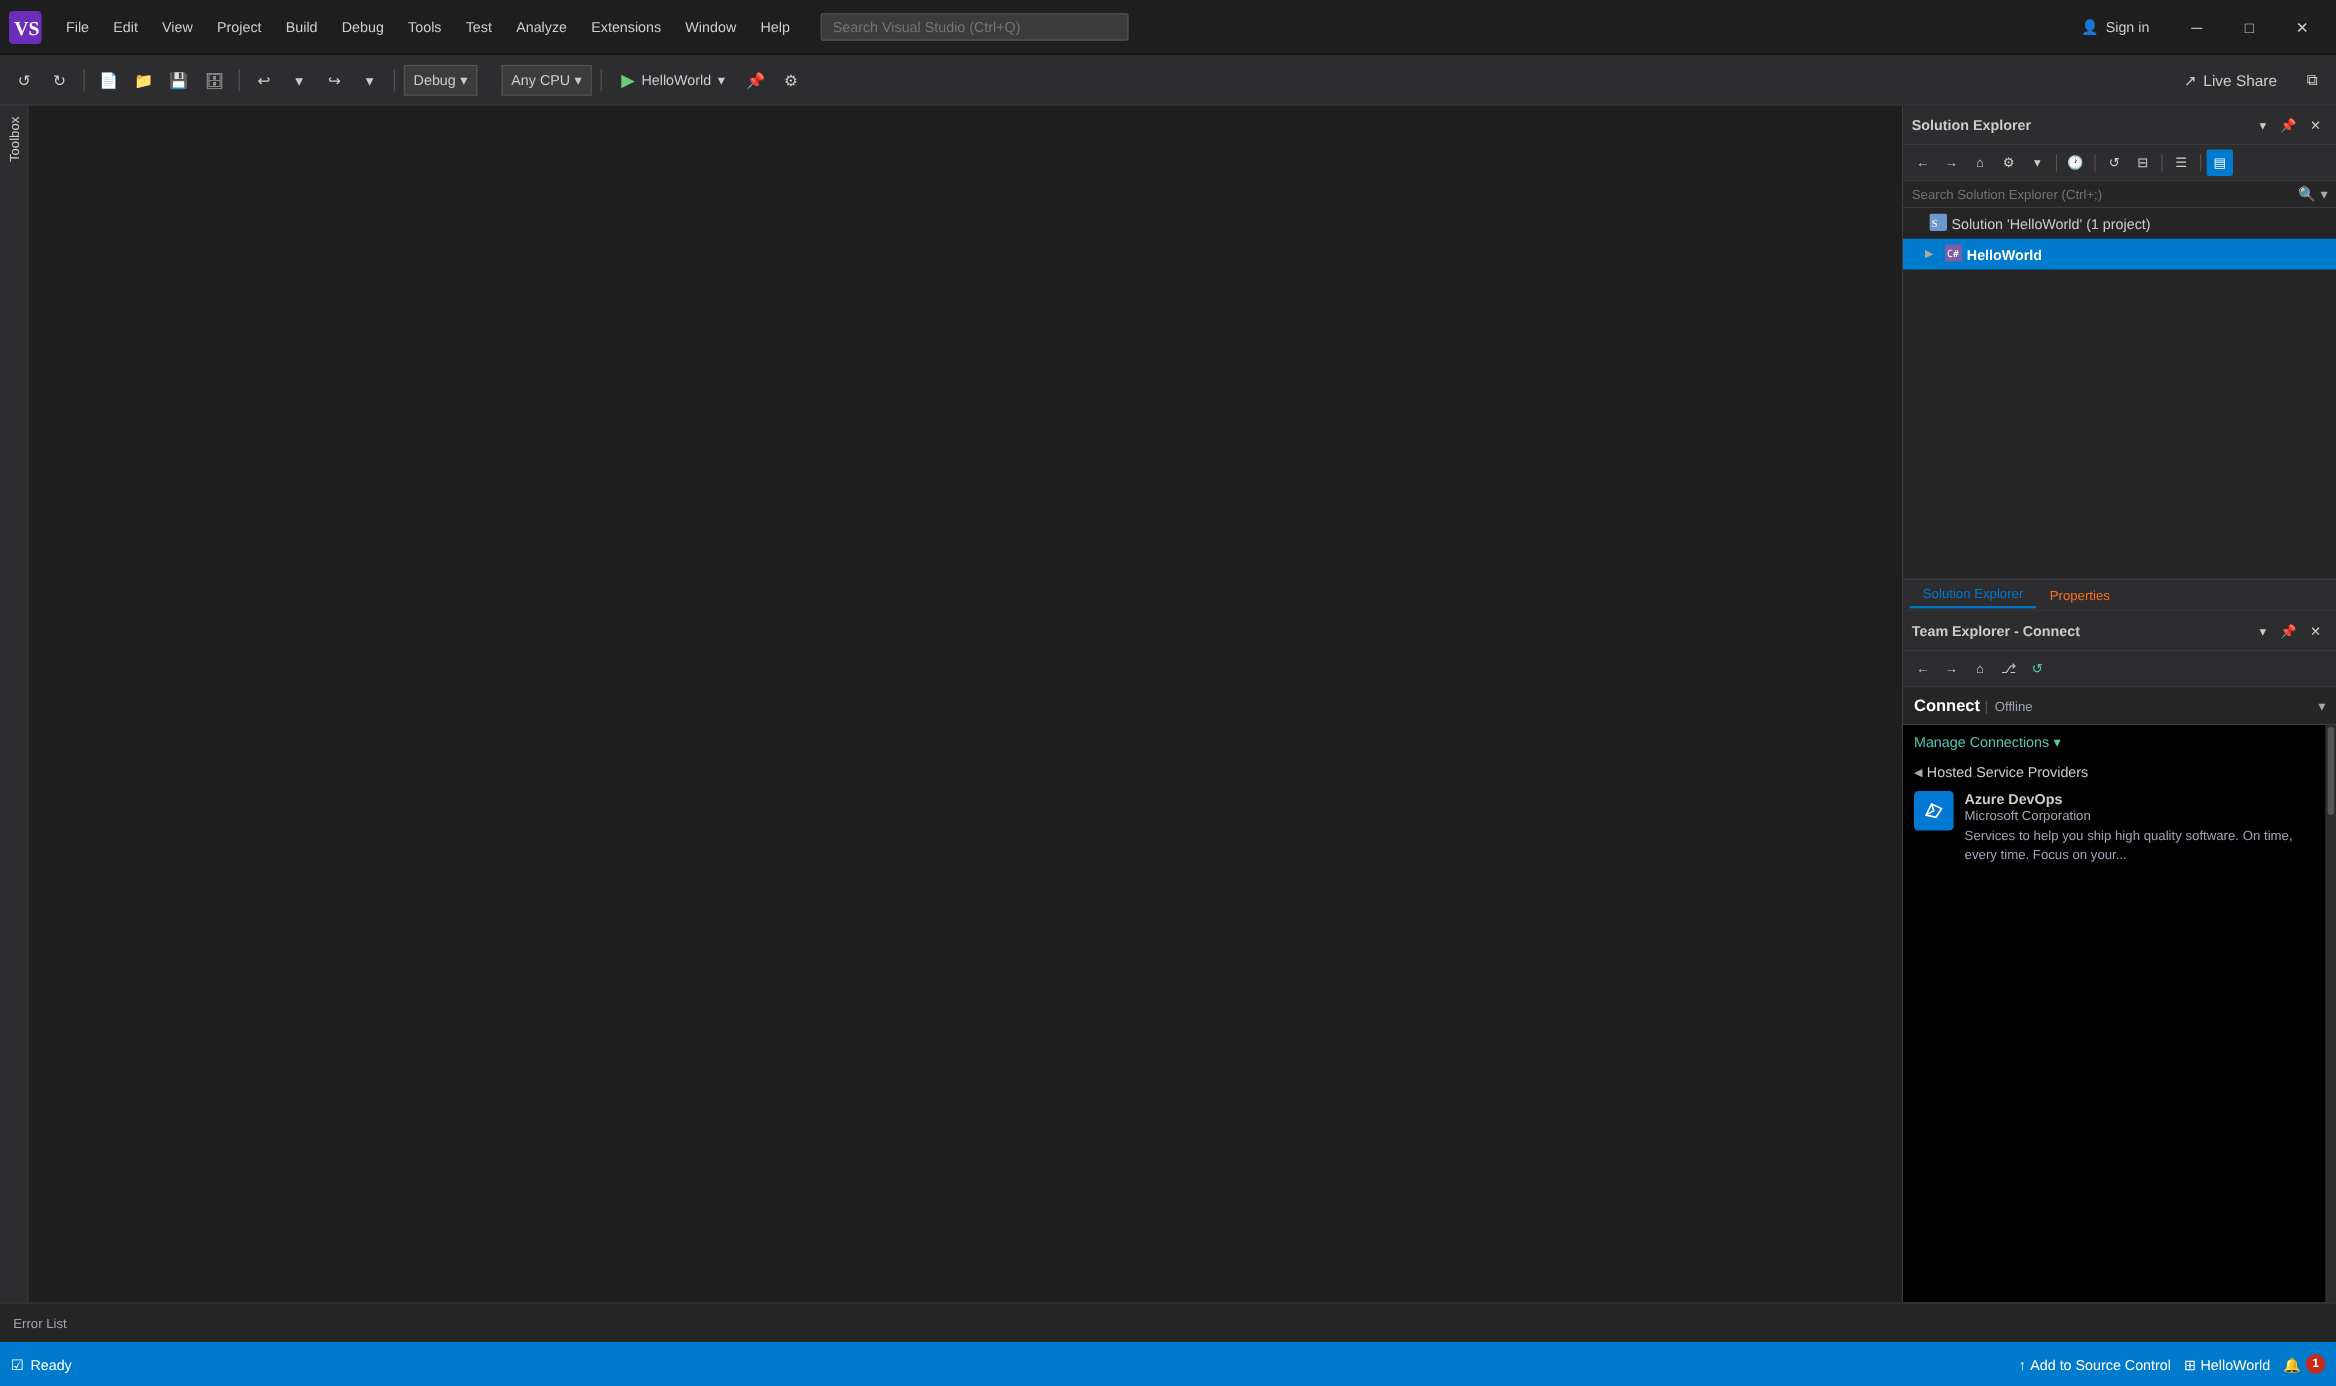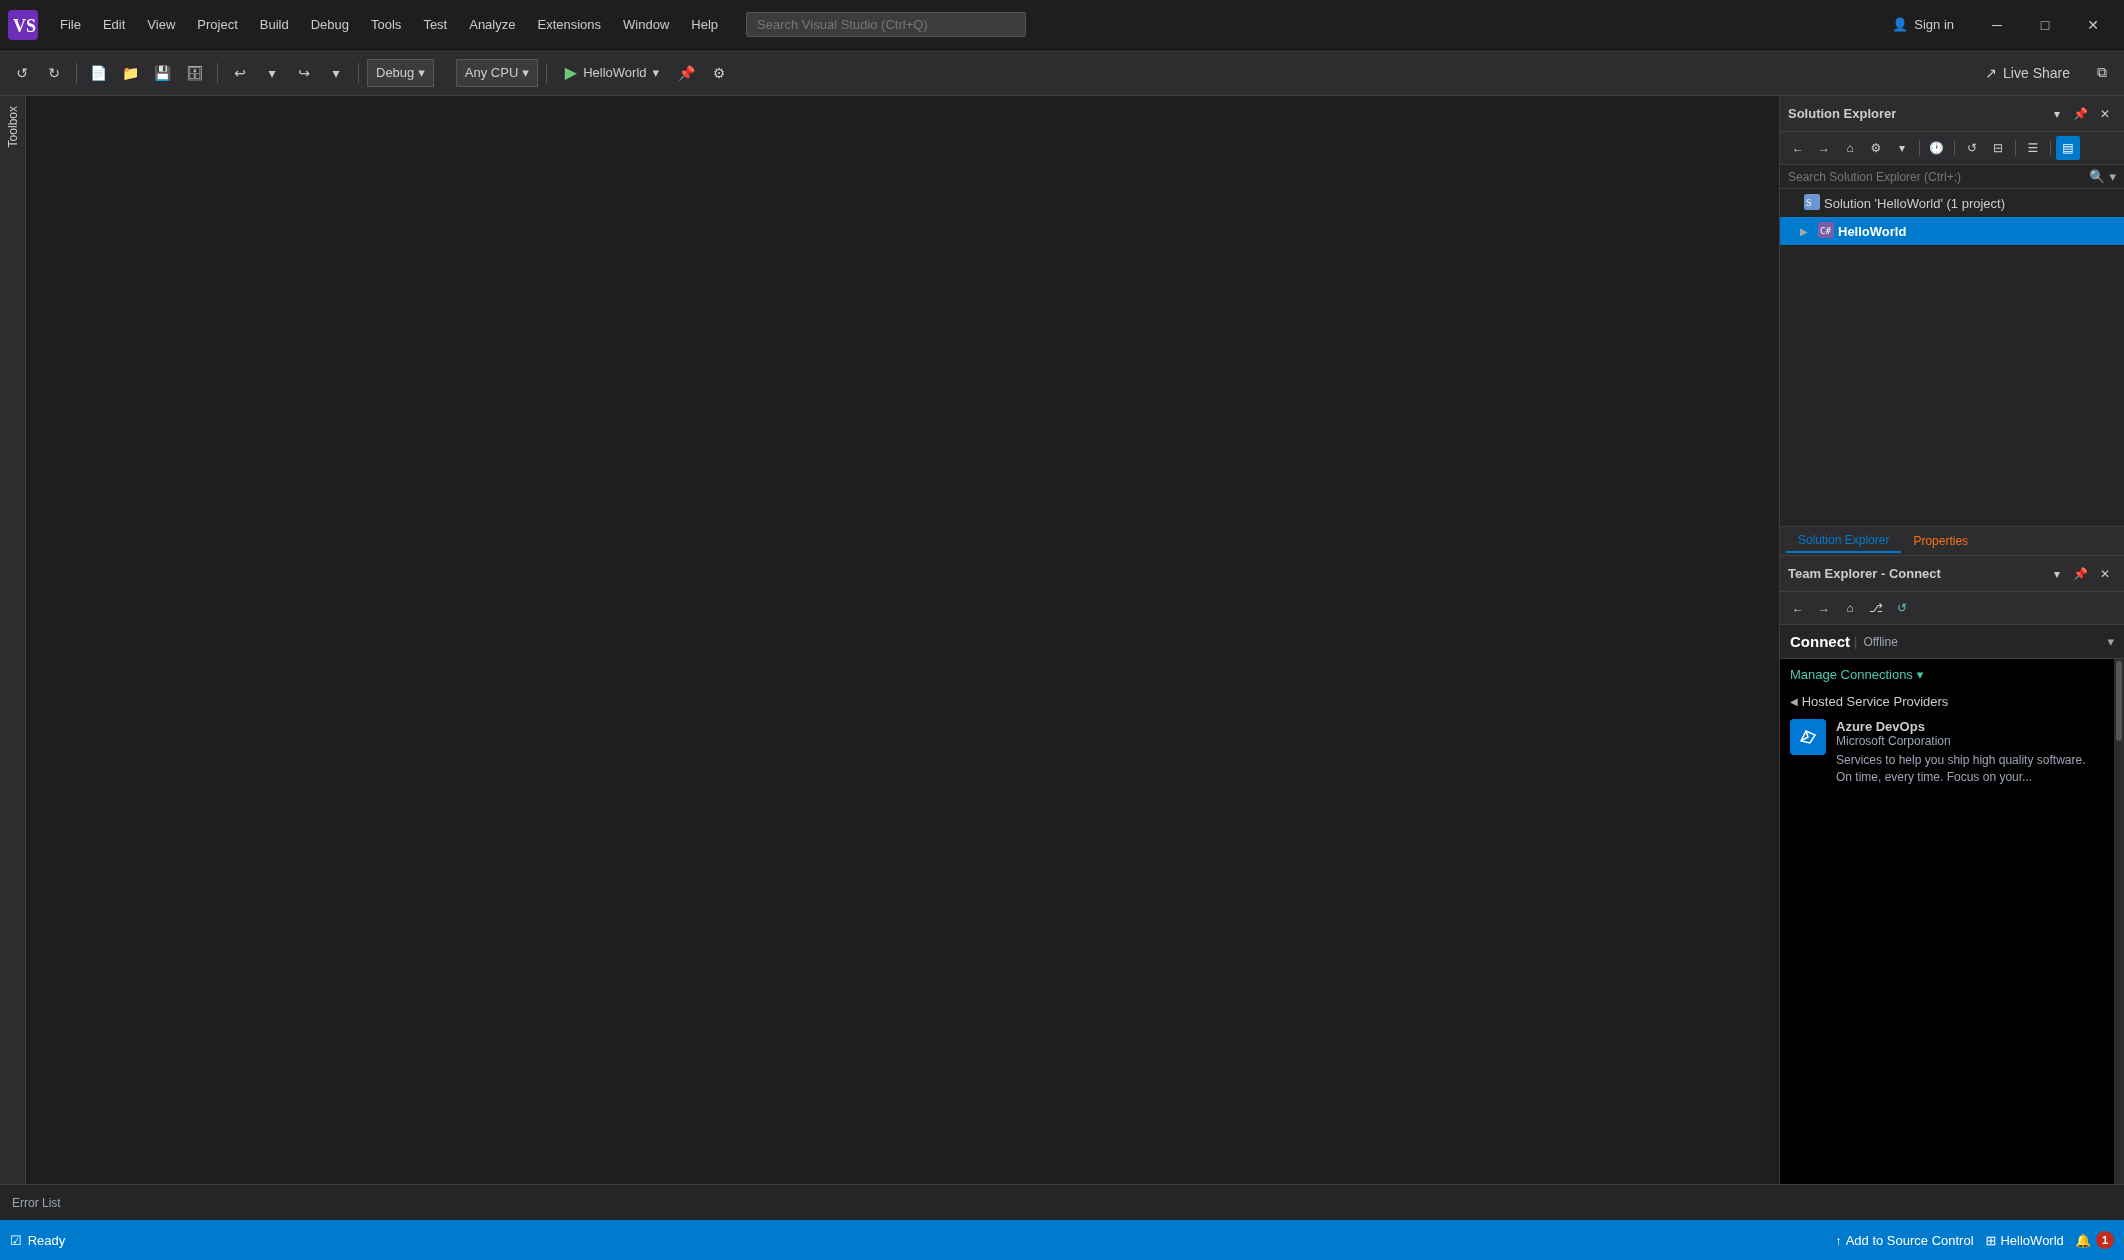--- a/index.html
+++ b/index.html
@@ -184,21 +184,21 @@
 
     
     .editor-area {
       flex: 1;
       background: #1e1e1e;
       position: relative;
     }
 
     
     .right-panels {
-      width: 345px;
+      width: 395px;
       display: flex;
       flex-direction: column;
       flex-shrink: 0;
       background: #2d2d30;
     }
 
     
     .panel {
       display: flex;
       flex-direction: column;

